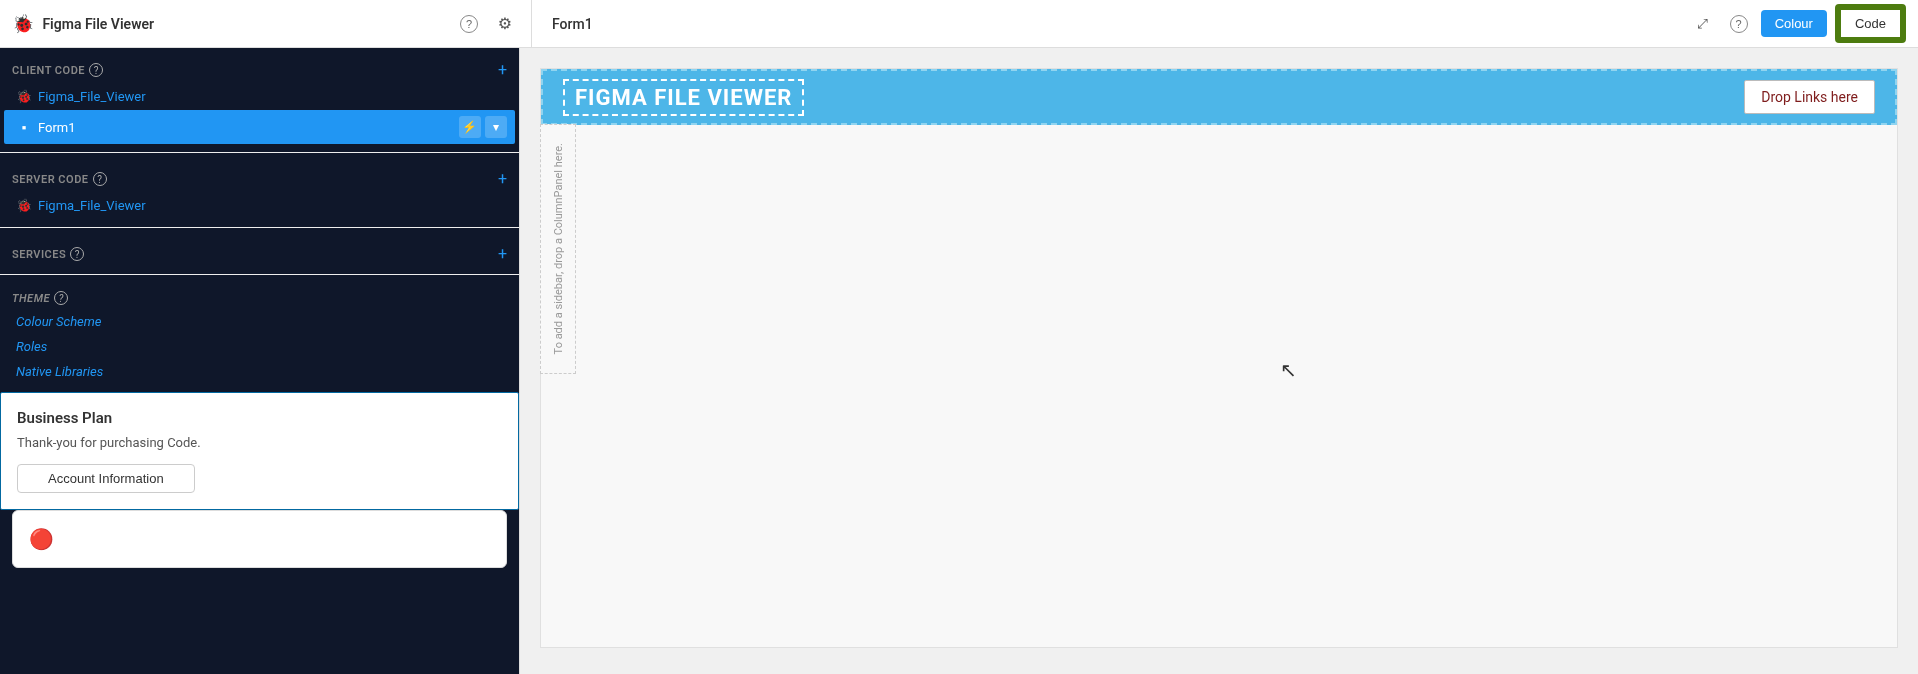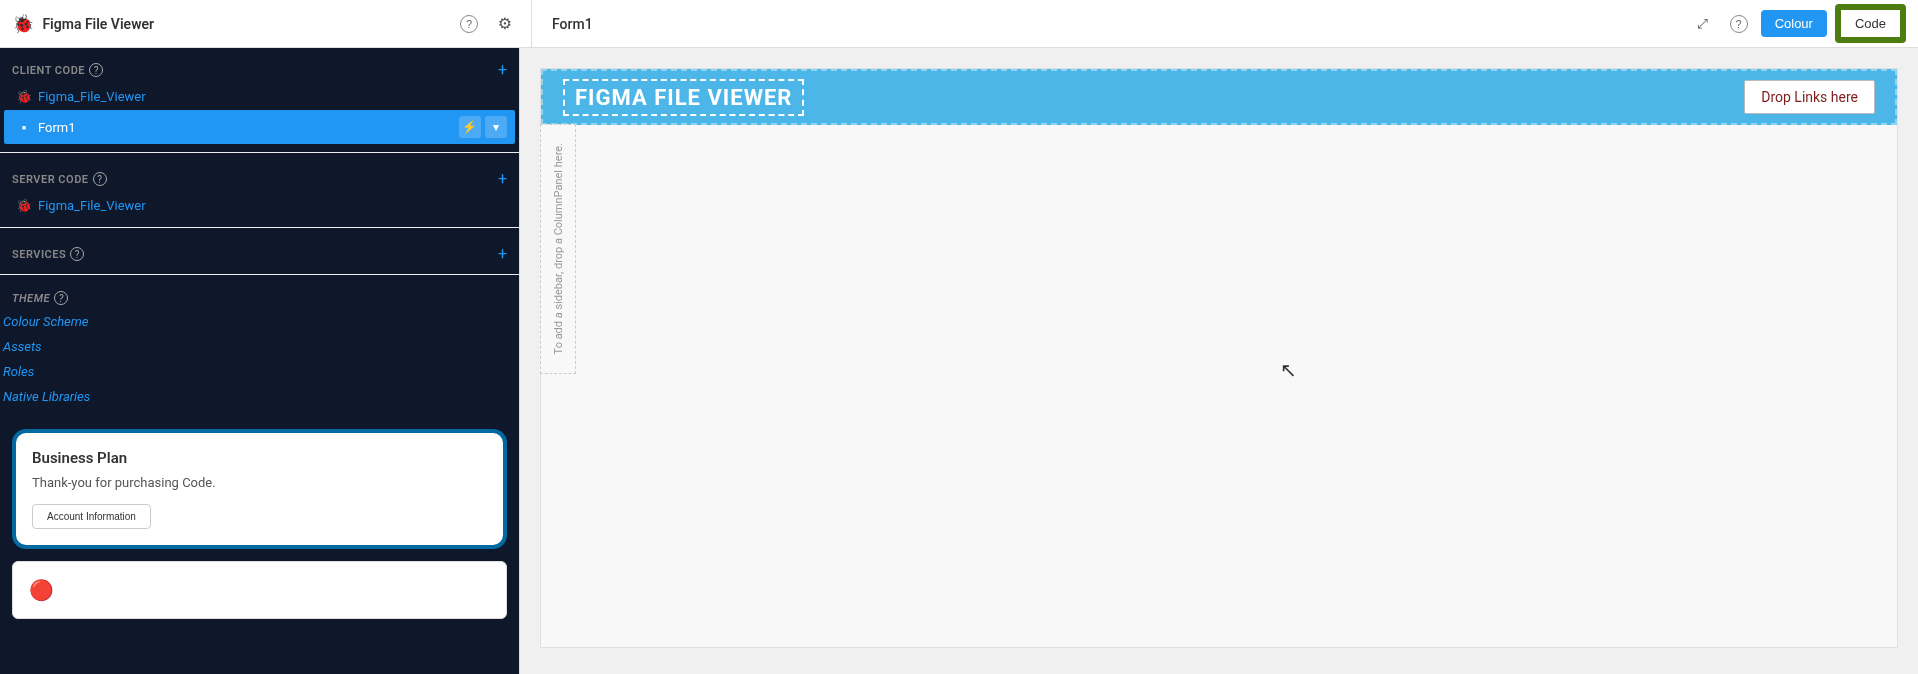--- a/index.html
+++ b/index.html
@@ -199,52 +199,51 @@
     }
 
     
     .theme-section {
       padding: 8px 0;
       font-style: italic;
     }
     .theme-item {
       display: flex;
       align-items: center;
-      padding: 5px 3px;
+      padding: 5px 16px;
       cursor: pointer;
       color: #2196f3;
       font-size: 13px;
     }
 
     
     .business-plan-box {
-      margin: 12px;
-      border: 4px solid #0369a1;
-      border-radius: 14px;
+      border: 1px solid #0369a1;
+      border-radius: 2px;
       background: #fff;
       padding: 16px;
     }
     .bp-title {
       font-size: 15px;
       font-weight: 600;
       color: #333;
       margin-bottom: 8px;
     }
     .bp-desc {
       font-size: 13px;
       color: #555;
       margin-bottom: 14px;
     }
     .bp-btn {
       border: 1px solid #ccc;
       background: #fff;
-      padding: 6px 14px;
+      padding: 6px 30px;
       border-radius: 4px;
       cursor: pointer;
-      font-size: 10px;
+      font-size: 13px;
       color: #333;
     }
 
     
     .get-started-box {
       margin: 0 12px 12px 12px;
       border: 1px solid #ddd;
       border-radius: 6px;
       background: #fff;
       padding: 16px;
@@ -424,23 +423,20 @@
 
     <div class="theme-section">
       <div class="sidebar-section-header">
         <span class="section-label">THEME</span>
         <span class="section-help">?</span>
       </div>
       <div class="theme-item">
         <span>Colour Scheme</span>
       </div>
       <div class="theme-item">
-        <span>Assets</span>
-      </div>
-      <div class="theme-item">
         <span>Roles</span>
       </div>
       <div class="theme-item">
         <span>Native Libraries</span>
       </div>
     </div>
 
     <div class="business-plan-box">
       <div class="bp-title">Business Plan</div>
       <div class="bp-desc">Thank-you for purchasing Code.</div>

